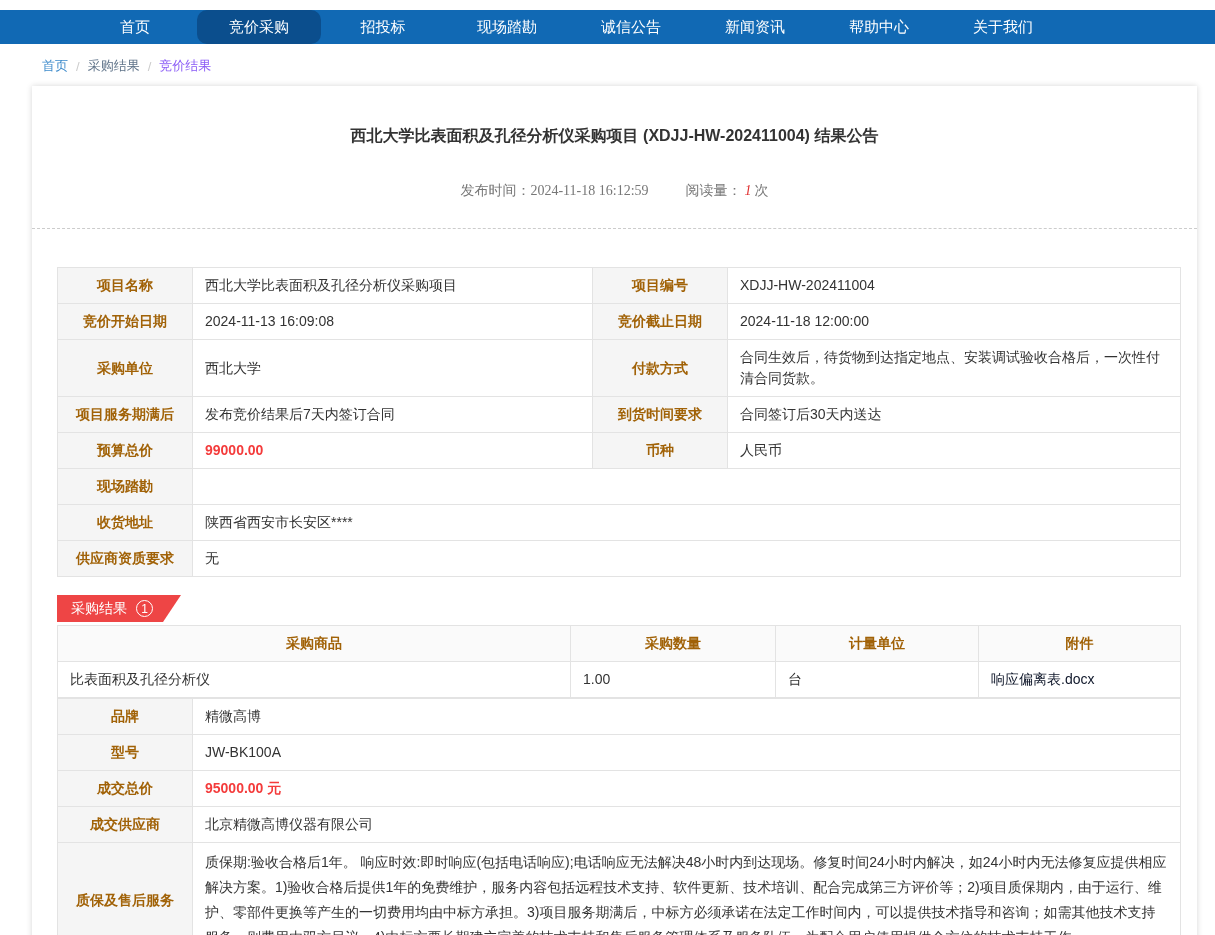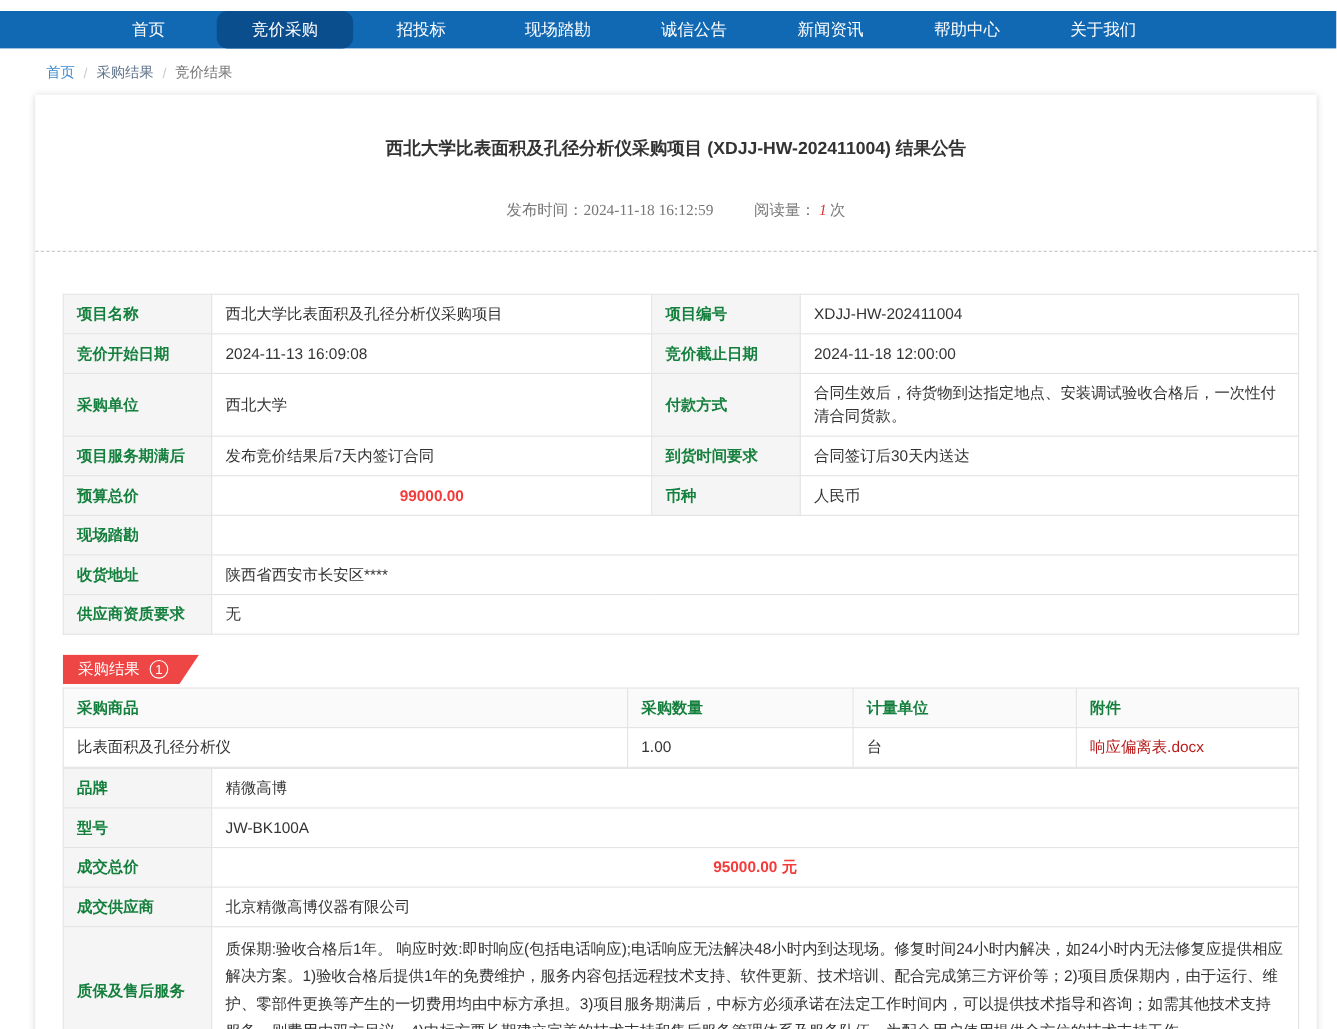--- a/index.html
+++ b/index.html
@@ -36,21 +36,21 @@
   
   .breadcrumb {
     padding: 13px 0 11px 42px;
     font-size: 13px;
     display: flex;
     align-items: center;
     gap: 8px;
   }
   .breadcrumb .link { color: #3f8ccc; cursor: pointer; }
   .breadcrumb .mid { color: #5f7389; cursor: pointer; }
-  .breadcrumb .cur { color: #737373; }
+  .breadcrumb .cur { color: #8b5cf6; }
   .breadcrumb .sep { color: #cccccc; }
 
   
   .card {
     width: 1165px;
     margin-left: 32px;
     background: #fff;
     box-shadow: 0 0 6px rgba(0,0,0,0.16);
     padding-bottom: 30px;
   }
@@ -74,24 +74,24 @@
   .dashed-sep {
     border: 0;
     border-top: 1px dashed #ccc;
     margin: 28px 0 0 0;
   }
   .content { padding: 38px 25px 0 25px; }
 
   
   table { border-collapse: collapse; width: 1123px; table-layout: fixed; font-size: 14px; }
   th, td { border: 1px solid #e3e3e3; padding: 7px 12px; text-align: left; vertical-align: middle; line-height: 21px; word-break: break-all; }
-  th { background: #f5f5f5; font-weight: bold; color: #15803d; }
+  th { background: #f5f5f5; font-weight: bold; color: #a16207; text-align: center; }
   td { background: #fff; color: #333; font-weight: normal; }
   .info-table td { height: 35px; }
-  .price-red { color: #f43b3b; font-weight: bold; text-align: center; }
+  .price-red { color: #f43b3b; font-weight: bold; }
 
   
   .badge {
     margin-top: 18px;
     margin-bottom: 3px;
     display: inline-flex;
     align-items: center;
     height: 27px;
     background: #ee4545;
     color: #fff;
@@ -104,21 +104,21 @@
     width: 17px; height: 17px;
     border: 1px solid #fff;
     border-radius: 50%;
     font-size: 12px;
     line-height: 16px;
     text-align: center;
   }
 
   .result-table th { background: #fafafa; }
   .result-table th, .result-table td { height: 36px; }
-  .attachment-link { color: #b91c1c; cursor: pointer; text-decoration: none; }
+  .attachment-link { color: #0f172a; cursor: pointer; text-decoration: none; }
 
   .detail-table th { width: 135px; }
   .detail-table td { height: 34px; }
   .detail-table .long-text { line-height: 25px; }
 </style>
 </head>
 <body>
 
 <div class="topstrip"></div>
 

